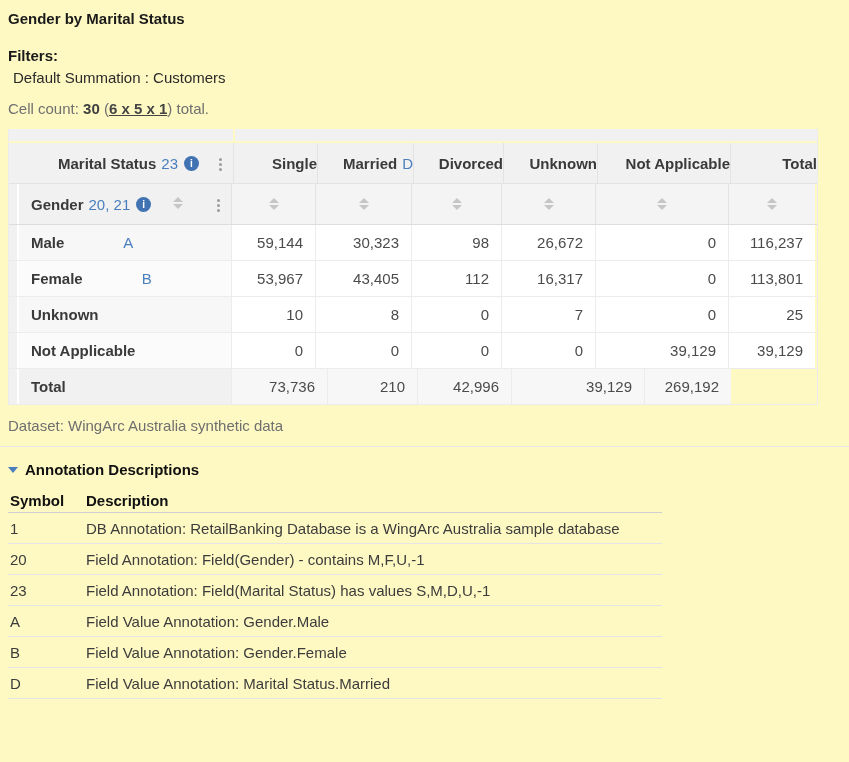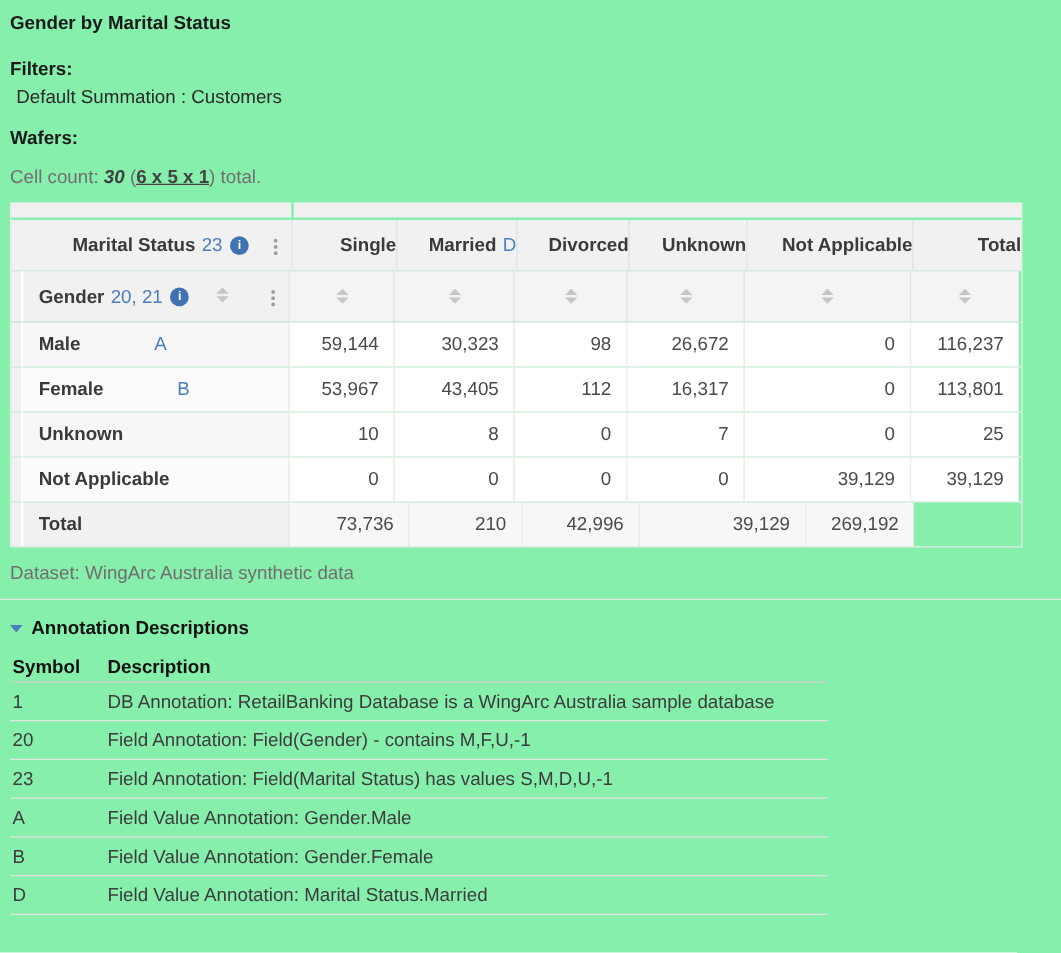--- a/index.html
+++ b/index.html
@@ -8,31 +8,31 @@
     --header-bg:#f1f1f1;
     --sort-row-bg:#f4f4f4;
     --border-light:#e8e8e8;
     --border-mid:#dddddd;
     --text-dark:#3a3a3a;
     --text-num:#4b4b4b;
     --text-gray:#6f6f6f;
   }
   html,body{margin:0;padding:0;background:#fff;}
   .page{
-    position:relative;width:849px;height:762px;overflow:hidden;background:#86efac;
+    position:relative;width:849px;height:762px;overflow:hidden;background:#fef9c3;
     font-family:"Liberation Sans","DejaVu Sans",sans-serif;
     font-size:15px;color:var(--text-dark);
   }
   
   .page-title{margin:10px 0 0 8px;font-size:15px;font-weight:bold;color:#1a1a1a;}
   .filters-label,.wafers-label{margin:20px 0 0 8px;font-weight:bold;color:#1a1a1a;}
   .filters-value{margin:5px 0 0 13px;color:#2a2a2a;}
   .wafers-label{margin-top:16px;}
   .cellcount{margin:14px 0 0 8px;color:var(--text-gray);}
-  .cellcount .cc-count{font-weight:bold;color:#3f3f3f;font-style:italic;}
+  .cellcount .cc-count{font-weight:bold;color:#3f3f3f;}
   .cellcount .cc-dims{font-weight:bold;color:#444;text-decoration:underline;cursor:pointer;}
   
   .pivot{margin:12px 0 0 8px;width:808px;border-left:1px solid #ececec;border-right:1px solid #ececec;box-sizing:content-box;}
   .strip{display:flex;height:12px;margin-bottom:2px;}
   .strip-left{width:224px;background:var(--header-bg);margin-right:2px;}
   .strip-right{flex:1;background:var(--header-bg);}
   .hrow1,.hrow2,.brow{display:flex;align-items:stretch;}
   .hrow1{height:40px;border-bottom:1px solid #e3e3e3;}
   .hrow2{height:40px;border-bottom:1px solid var(--border-mid);}
   .brow{height:35px;border-bottom:1px solid #ececec;}
@@ -82,21 +82,20 @@
 </head>
 <body>
 
 <div class="page">
 
   <div class="page-title">Gender by Marital Status</div>
 
   <div class="filters-label">Filters:</div>
   <div class="filters-value">Default Summation : Customers</div>
 
-  <div class="wafers-label">Wafers:</div>
 
   <div class="cellcount"><span>Cell count: </span><span class="cc-count">30</span><span> (</span><span class="cc-dims">6 x 5 x 1</span><span>) total.</span></div>
 
   <div class="pivot">
     <div class="strip">
       <div class="strip-left"></div>
       <div class="strip-right"></div>
     </div>
 
     <div class="hrow1">

